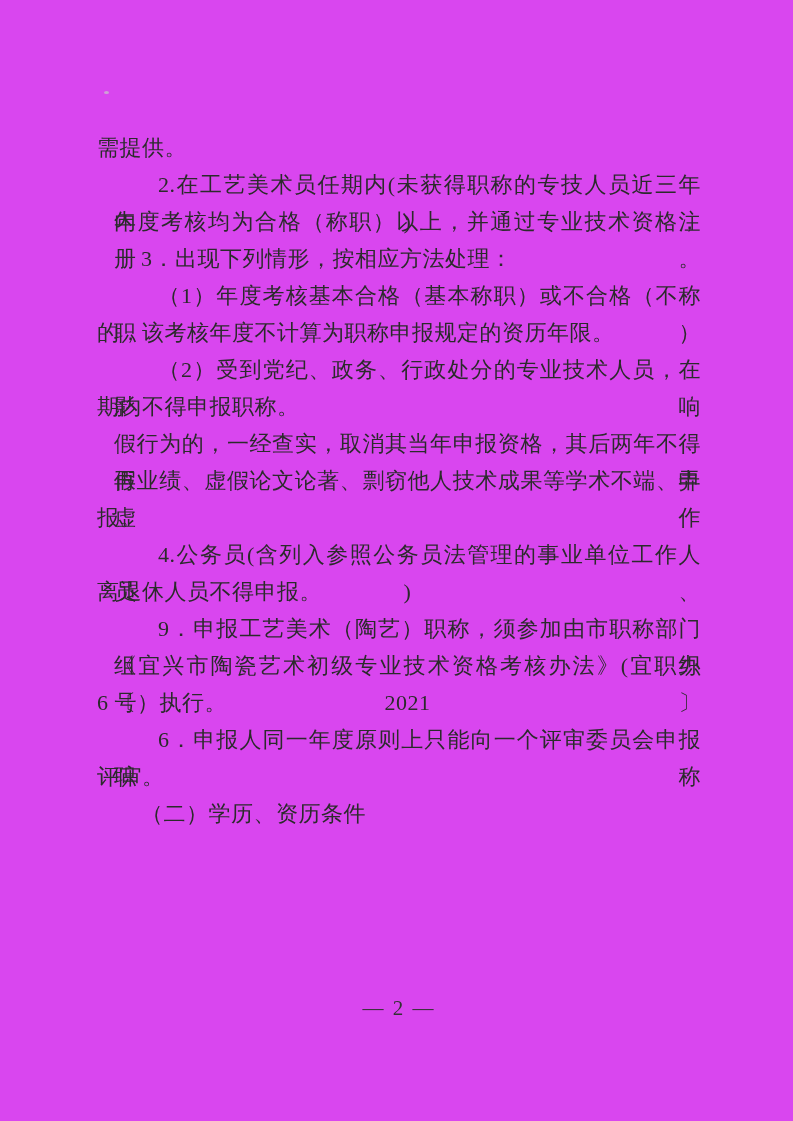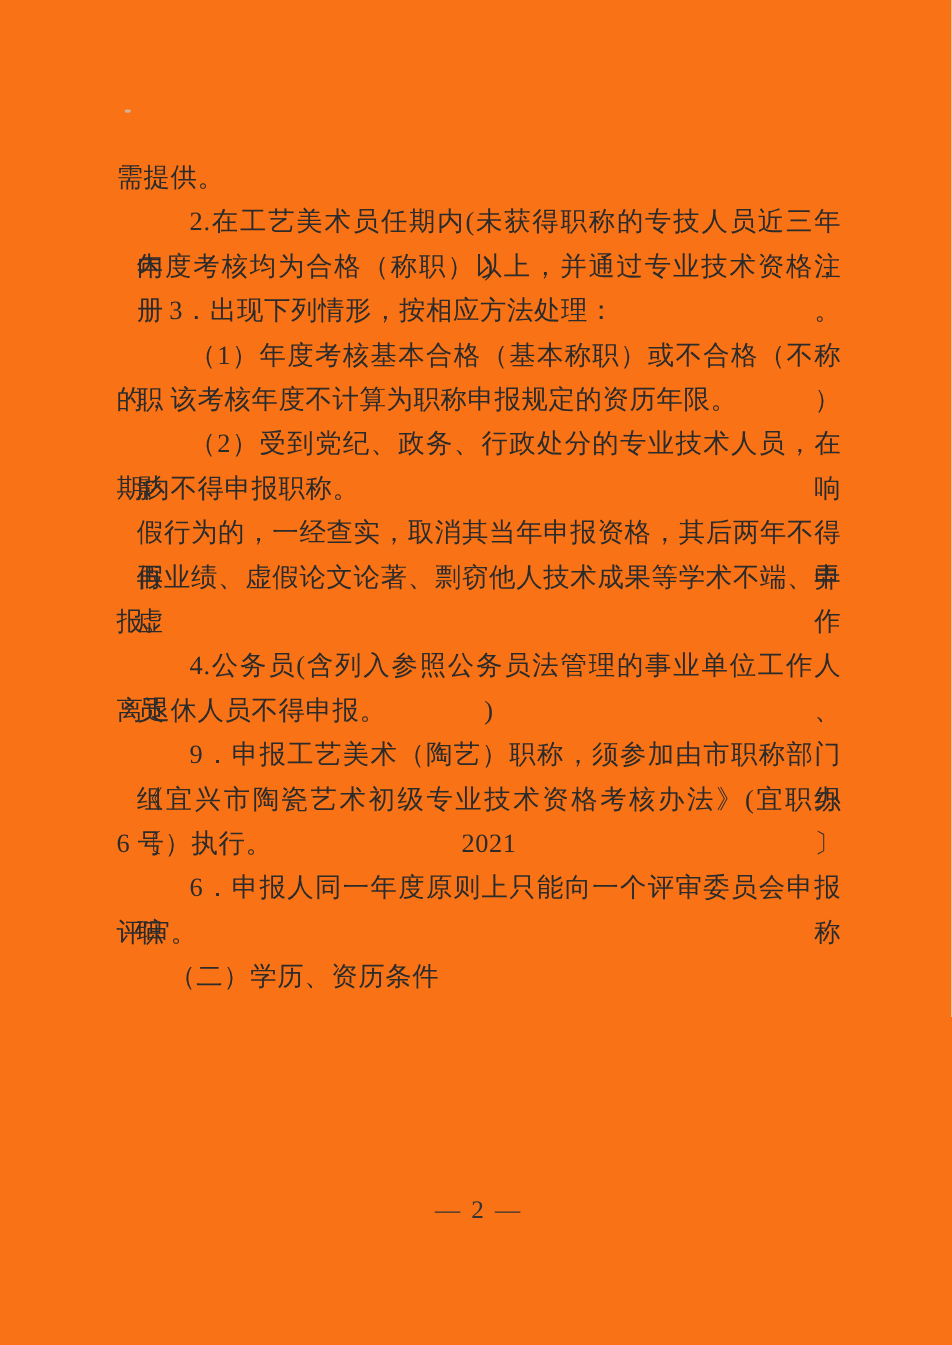--- a/index.html
+++ b/index.html
@@ -5,21 +5,21 @@
 <style>
   html, body {
     margin: 0;
     padding: 0;
     background: #fcfcfc;
   }
   .page {
     position: relative;
     width: 793px;
     height: 1121px;
-    background: #f97316;
+    background: #d946ef;
     overflow: hidden;
     font-family: "Liberation Serif", "DejaVu Serif", serif;
     color: #2b2b2b;
   }
   .doc-body {
     position: absolute;
     left: 97px;
     top: 129px;
     width: 604px;
   }

